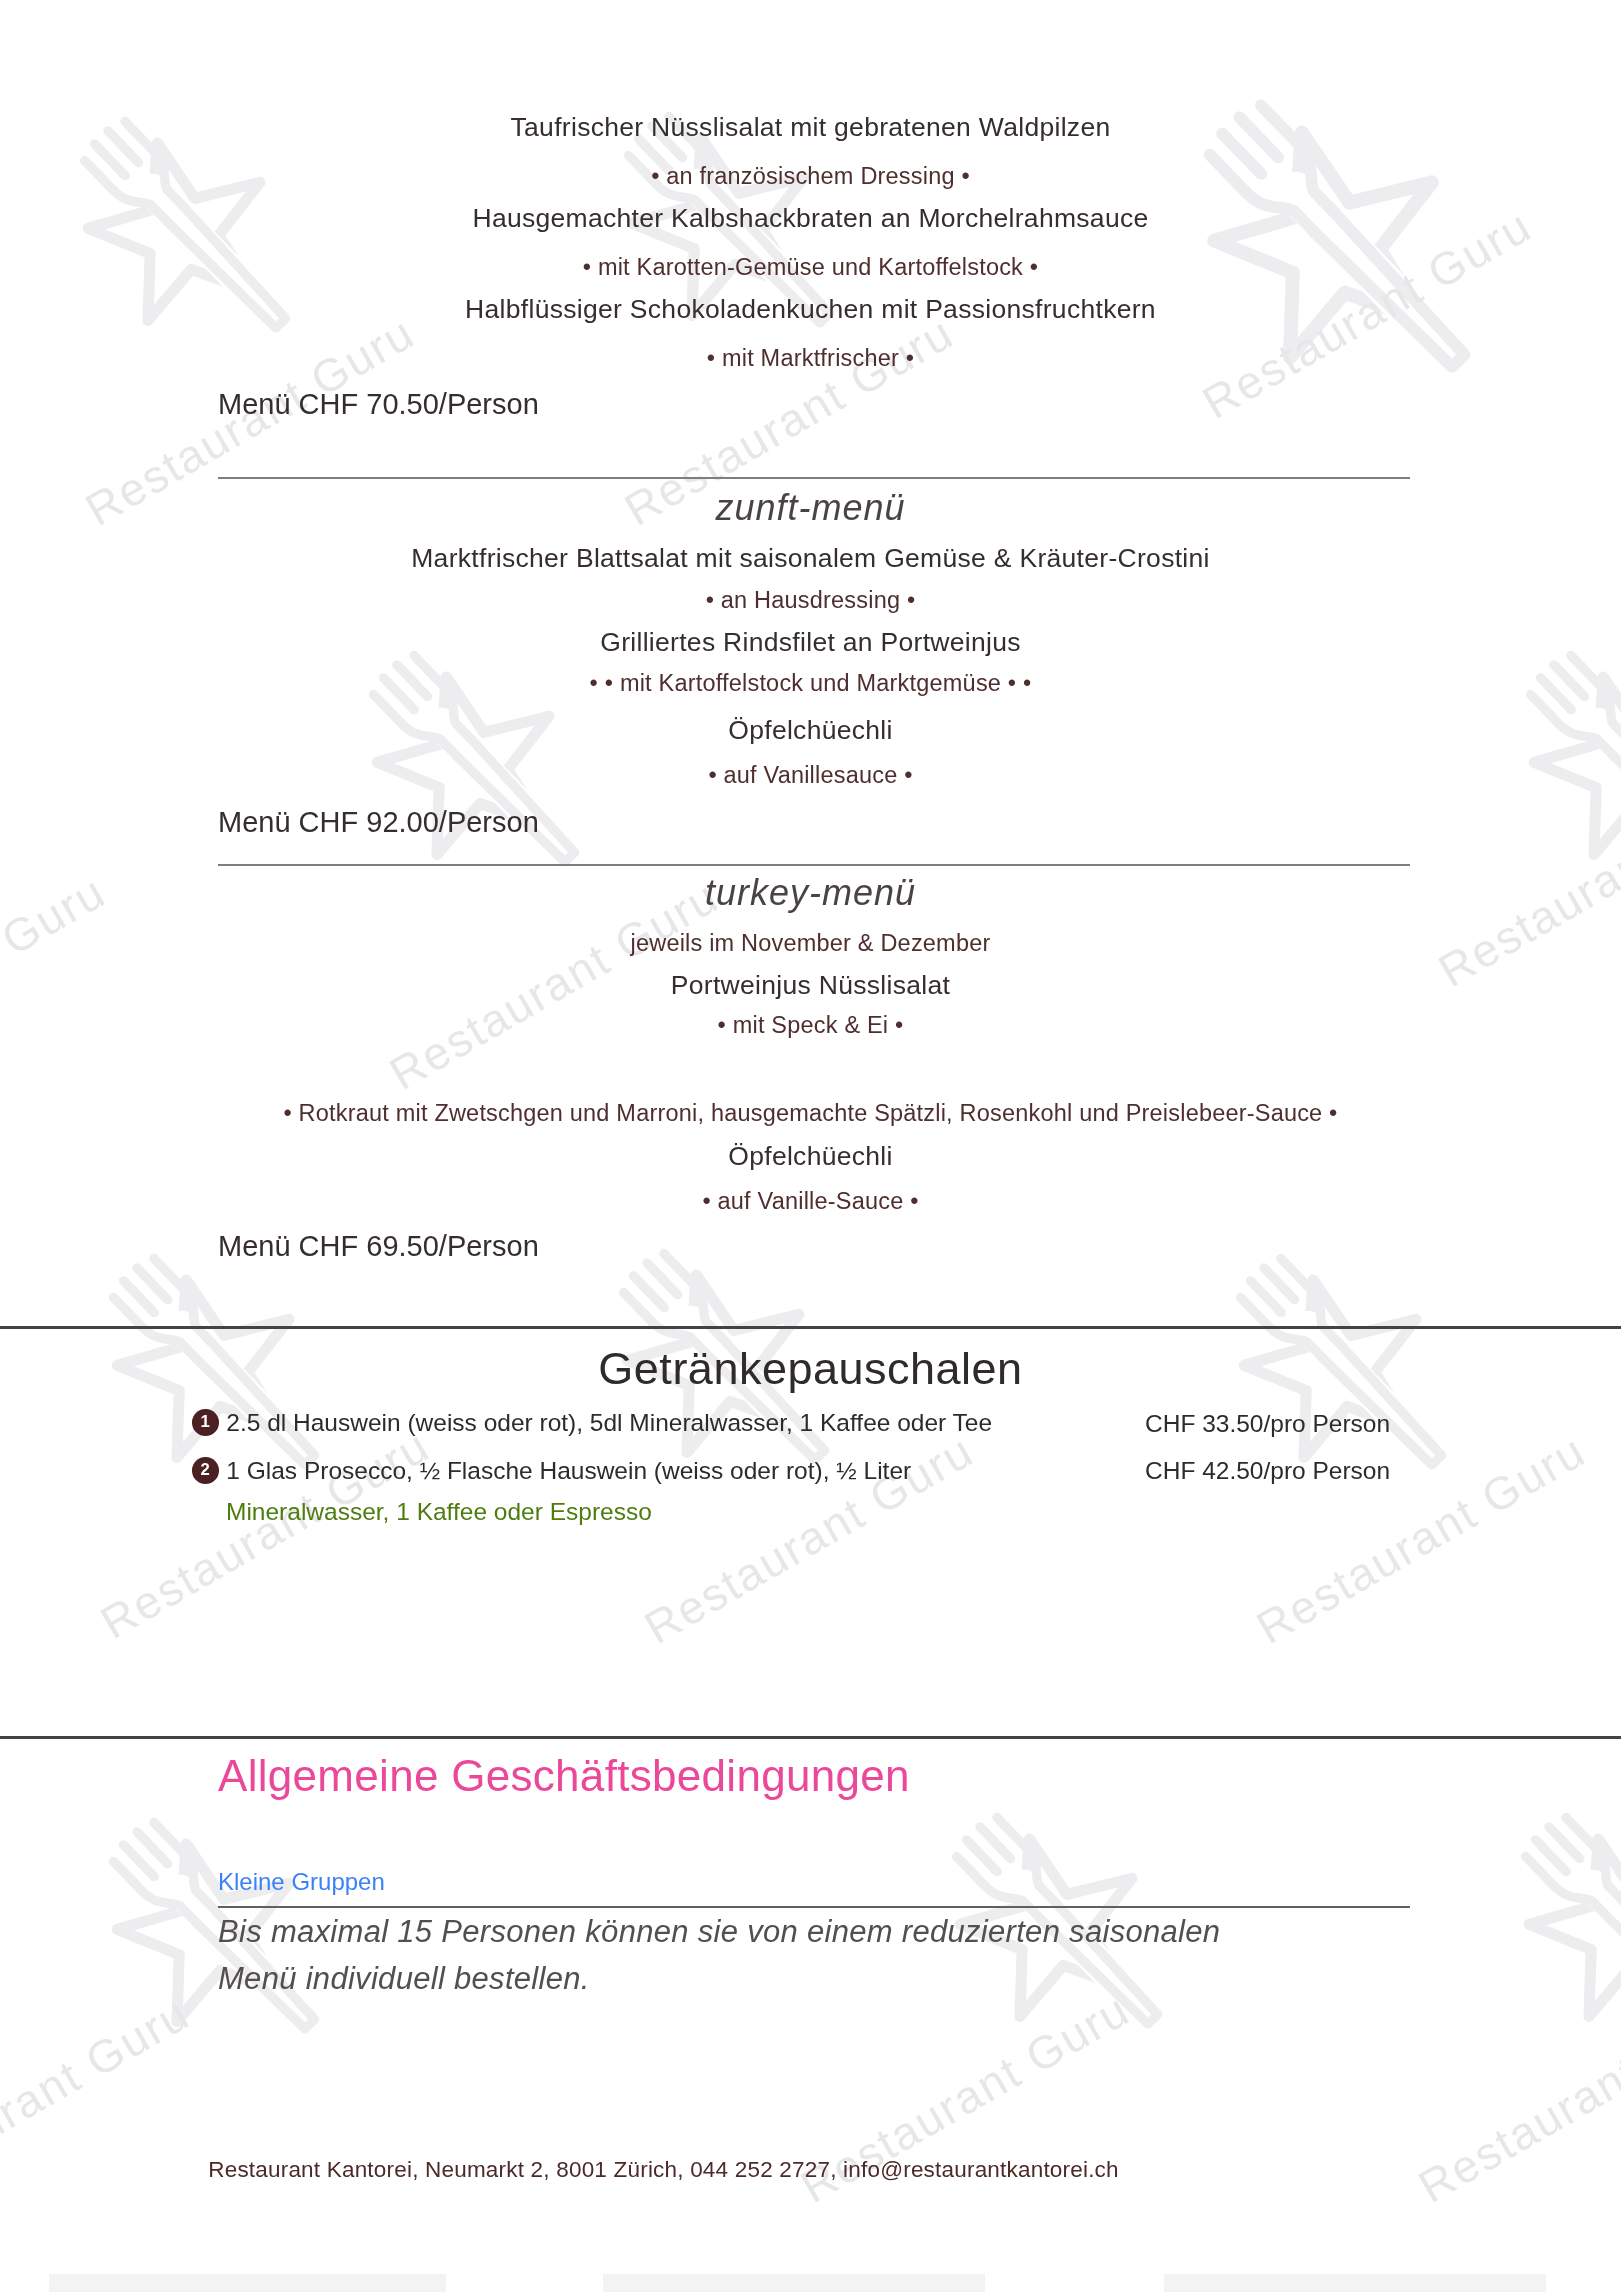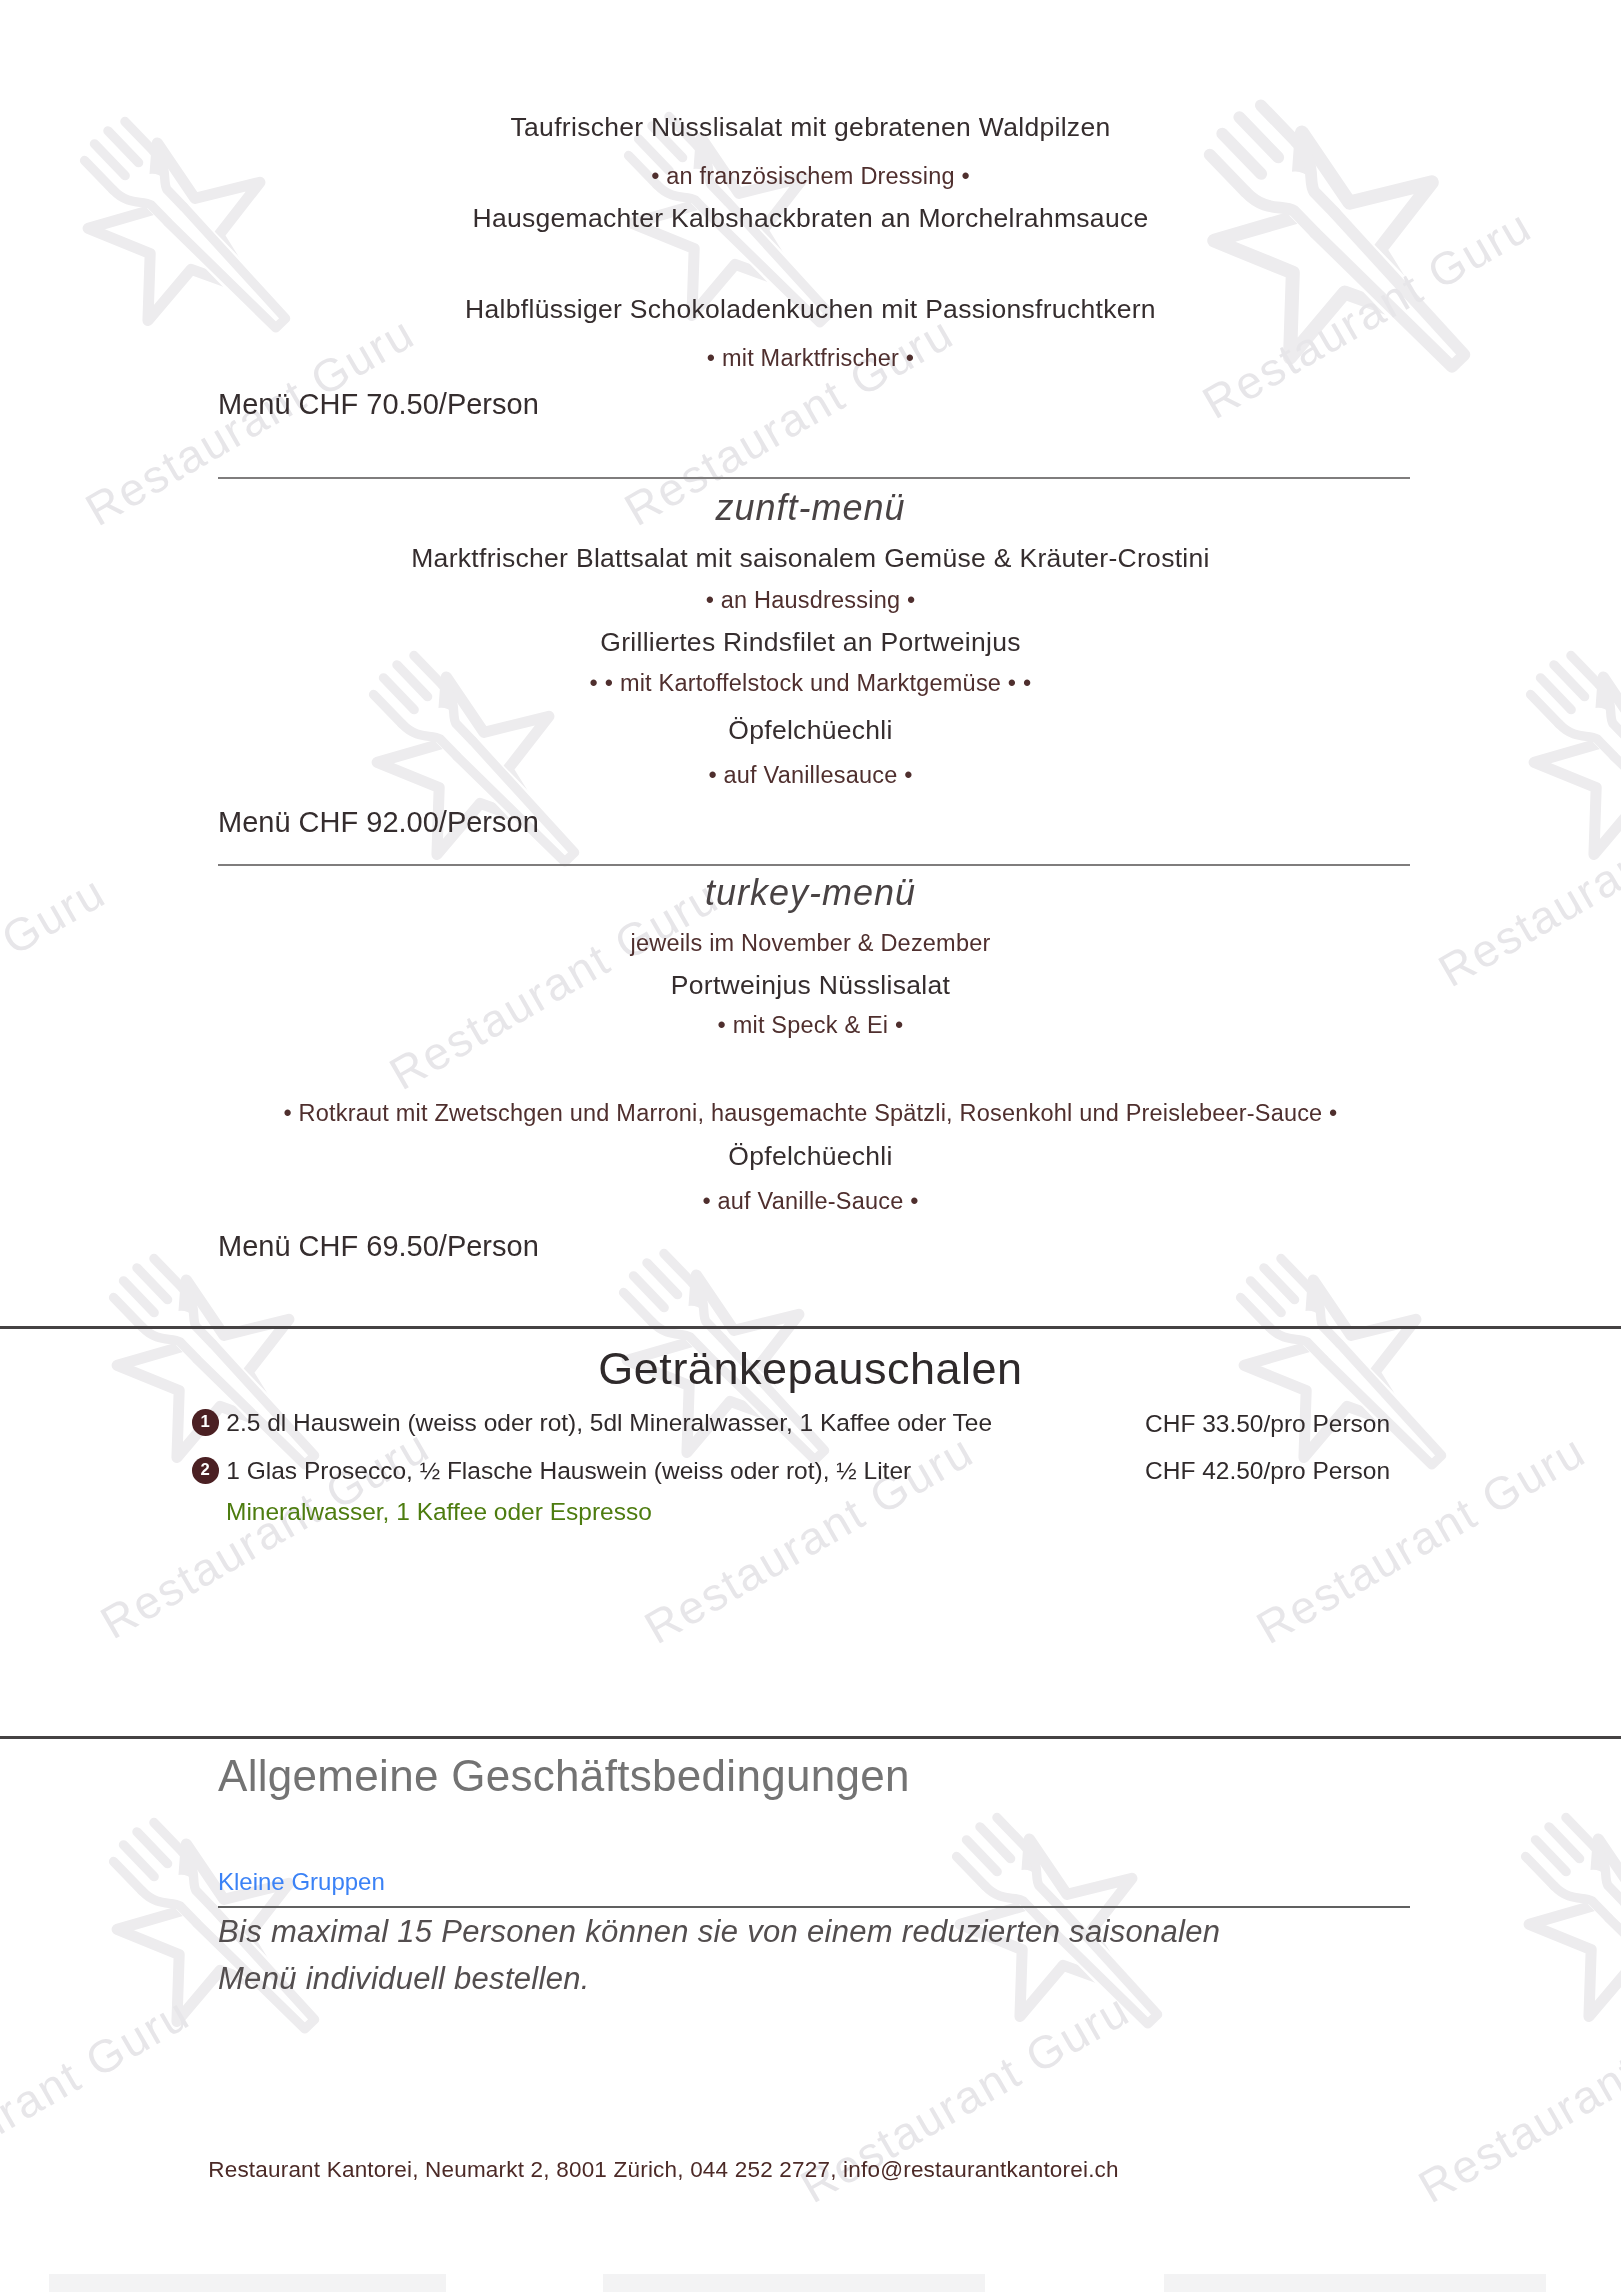--- a/index.html
+++ b/index.html
@@ -31,21 +31,21 @@
   .dheading{font-size:45px;color:#2f2a2b;letter-spacing:0.5px;}
   .drow{left:192px;font-size:24.5px;color:#302a2b;}
   .drow .txt{vertical-align:middle;}
   .badge{
     display:inline-block;width:26.5px;height:26.5px;border-radius:50%;
     background:#4b2023;color:#ffffff;font-size:16.7px;line-height:26.5px;
     text-align:center;font-weight:700;margin-right:7.8px;vertical-align:middle;
   }
   .dcont{left:226px;font-size:24.5px;color:#4d7c0f;}
   .dprice{left:1145px;font-size:24.5px;color:#302a2b;}
-  .theading{left:218px;font-size:44px;color:#737373;letter-spacing:0.3px;}
+  .theading{left:218px;font-size:44px;color:#ec4899;letter-spacing:0.3px;}
   .tsub{left:218px;font-size:24px;color:#3b82f6;}
   .tunderline{left:218px;width:1192px;height:2px;background:#606060;}
   .tbody{left:218px;font-size:31px;font-style:italic;color:#534e4f;letter-spacing:0.3px;}
   .footer-line{left:0;width:1327px;text-align:center;font-size:22.5px;color:#4c2a27;letter-spacing:0.2px;}
 </style>
 </head>
 <body>
 
 <div class="page">
 
@@ -116,20 +116,21 @@
   <div class="wm-text" style="left:1583px;top:2098px">Restaurant Guru</div>
   <div class="wm-text" style="left:24.5px;top:2102px">Restaurant Guru</div>
 
   <div class="band" style="left:49px;width:397px"></div>
   <div class="band" style="left:603px;width:382px"></div>
   <div class="band" style="left:1164px;width:382px"></div>
 
   <div class="c cl dish" style="top:112px">Taufrischer Nüsslisalat mit gebratenen Waldpilzen</div>
   <div class="c cl note" style="top:163px">• an französischem Dressing •</div>
   <div class="c cl dish" style="top:203px">Hausgemachter Kalbshackbraten an Morchelrahmsauce</div>
+  <div class="c cl note" style="top:254px">• mit Karotten-Gemüse und Kartoffelstock •</div>
   <div class="c cl dish" style="top:294px">Halbflüssiger Schokoladenkuchen mit Passionsfruchtkern</div>
   <div class="c cl note" style="top:345px">• mit Marktfrischer •</div>
   <div class="c mprice" style="top:388px">Menü CHF 70.50/Person</div>
 
   <div class="c hr-s" style="top:477px"></div>
 
   <div class="c cl stitle" style="top:487px">zunft-menü</div>
   <div class="c cl dish" style="top:543px">Marktfrischer Blattsalat mit saisonalem Gemüse &amp; Kräuter-Crostini</div>
   <div class="c cl note" style="top:587px">• an Hausdressing •</div>
   <div class="c cl dish" style="top:627px">Grilliertes Rindsfilet an Portweinjus</div>

